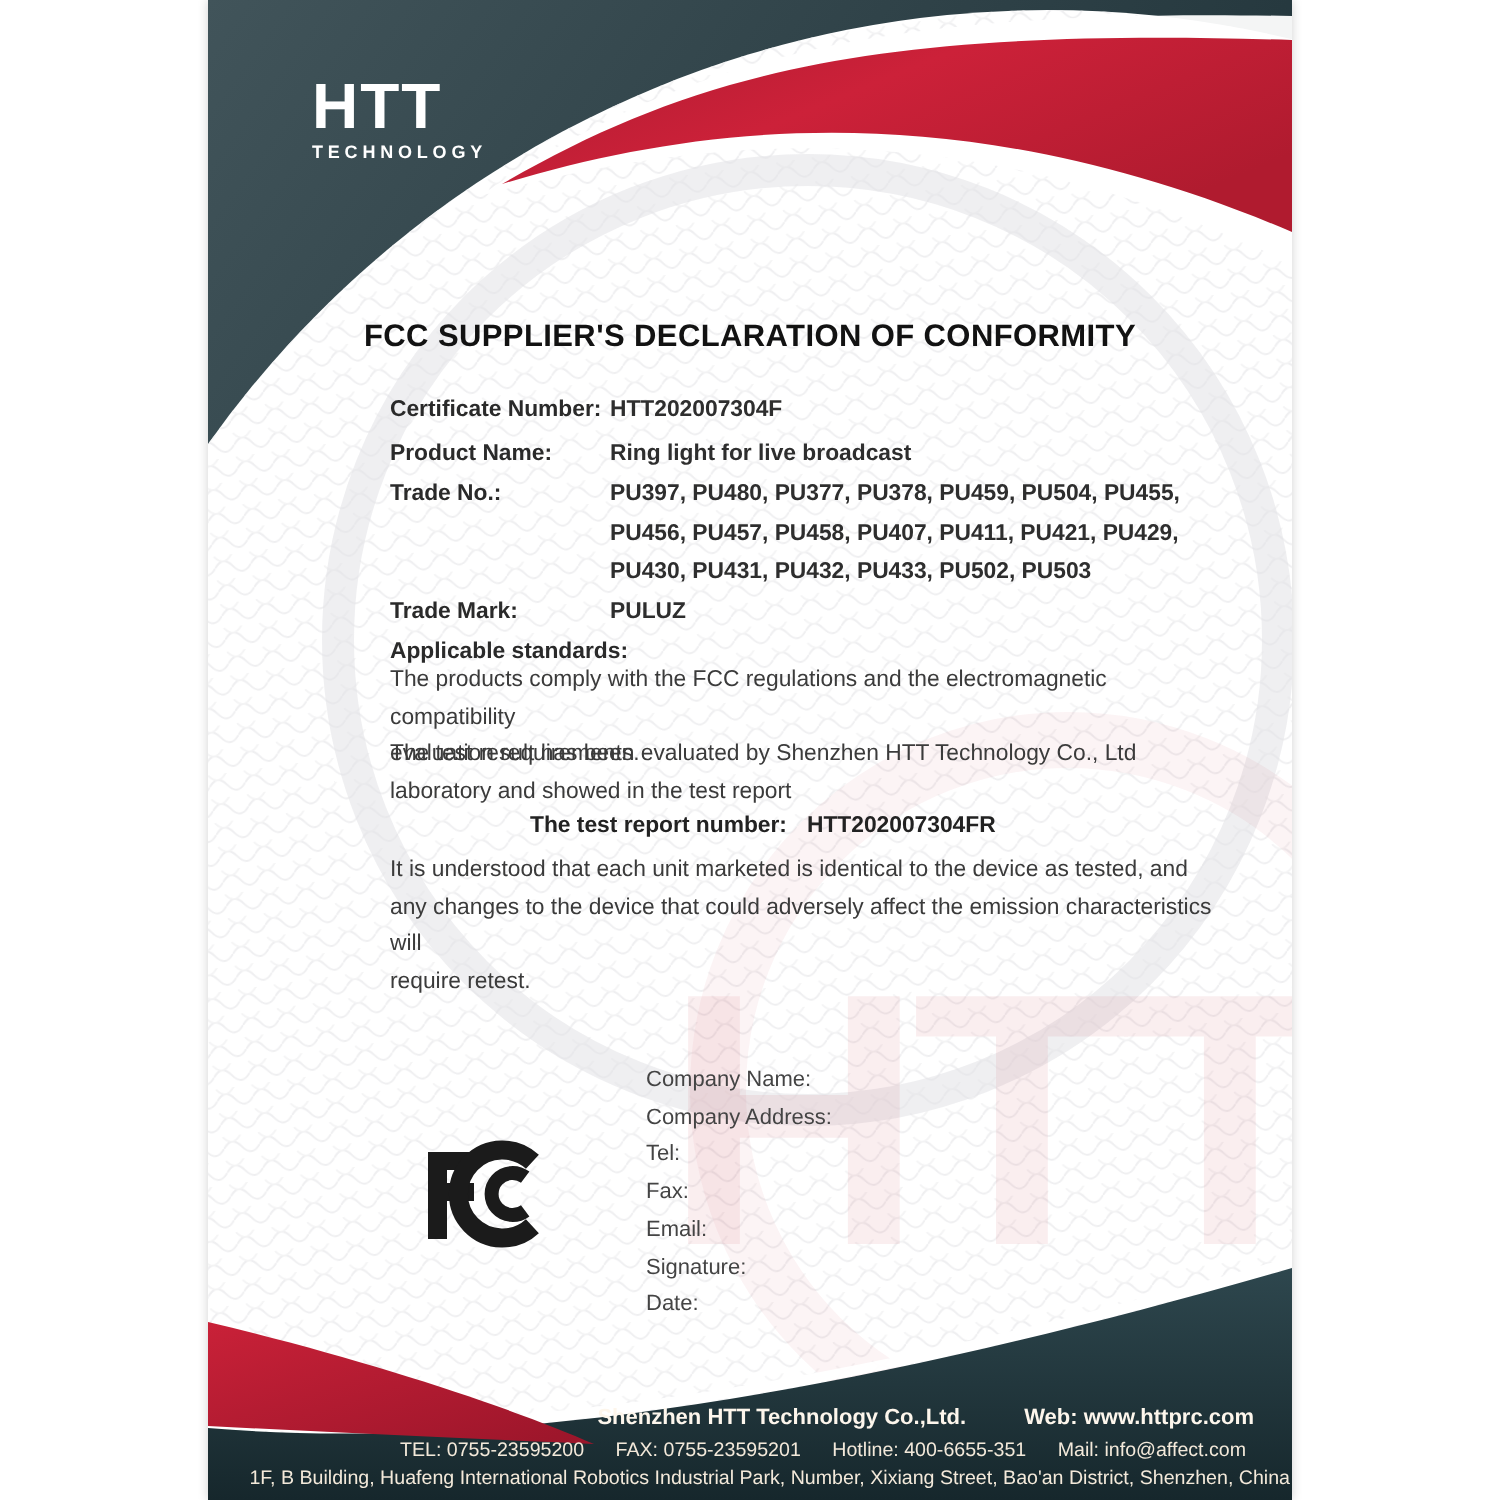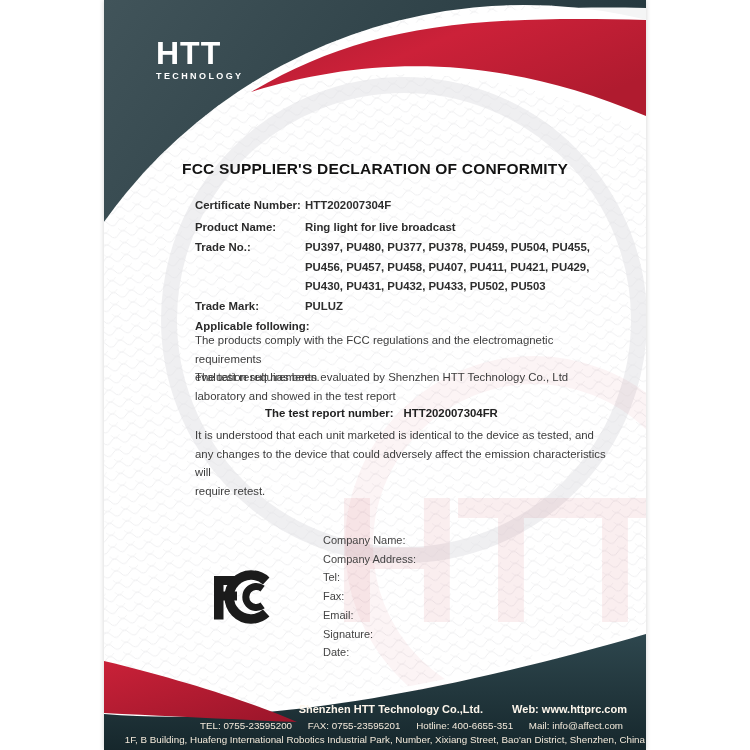--- a/index.html
+++ b/index.html
@@ -107,25 +107,25 @@
       <span class="val">PU456, PU457, PU458, PU407, PU411, PU421, PU429,</span>
     </div>
     <div class="frow" style="top:280px">
       <span class="val">PU430, PU431, PU432, PU433, PU502, PU503</span>
     </div>
     <div class="frow" style="top:300px">
       <span class="lab">Trade Mark:</span>
       <span class="val">PULUZ</span>
     </div>
     <div class="frow" style="top:320px">
-      <span class="lab">Applicable following:</span>
+      <span class="lab">Applicable standards:</span>
     </div>
 
     <div class="para" style="top:331px">
-      <div>The products comply with the FCC regulations and the electromagnetic requirements</div>
+      <div>The products comply with the FCC regulations and the electromagnetic compatibility</div>
       <div>evaluation requirements.</div>
     </div>
     <div class="para" style="top:368px">
       <div>The test result has been evaluated by Shenzhen HTT Technology Co., Ltd</div>
       <div>laboratory and showed in the test report</div>
     </div>
     <div class="report-line" style="top:407px">
       <span>The test report number:</span><span class="rv">HTT202007304FR</span>
     </div>
     <div class="para" style="top:426px">

